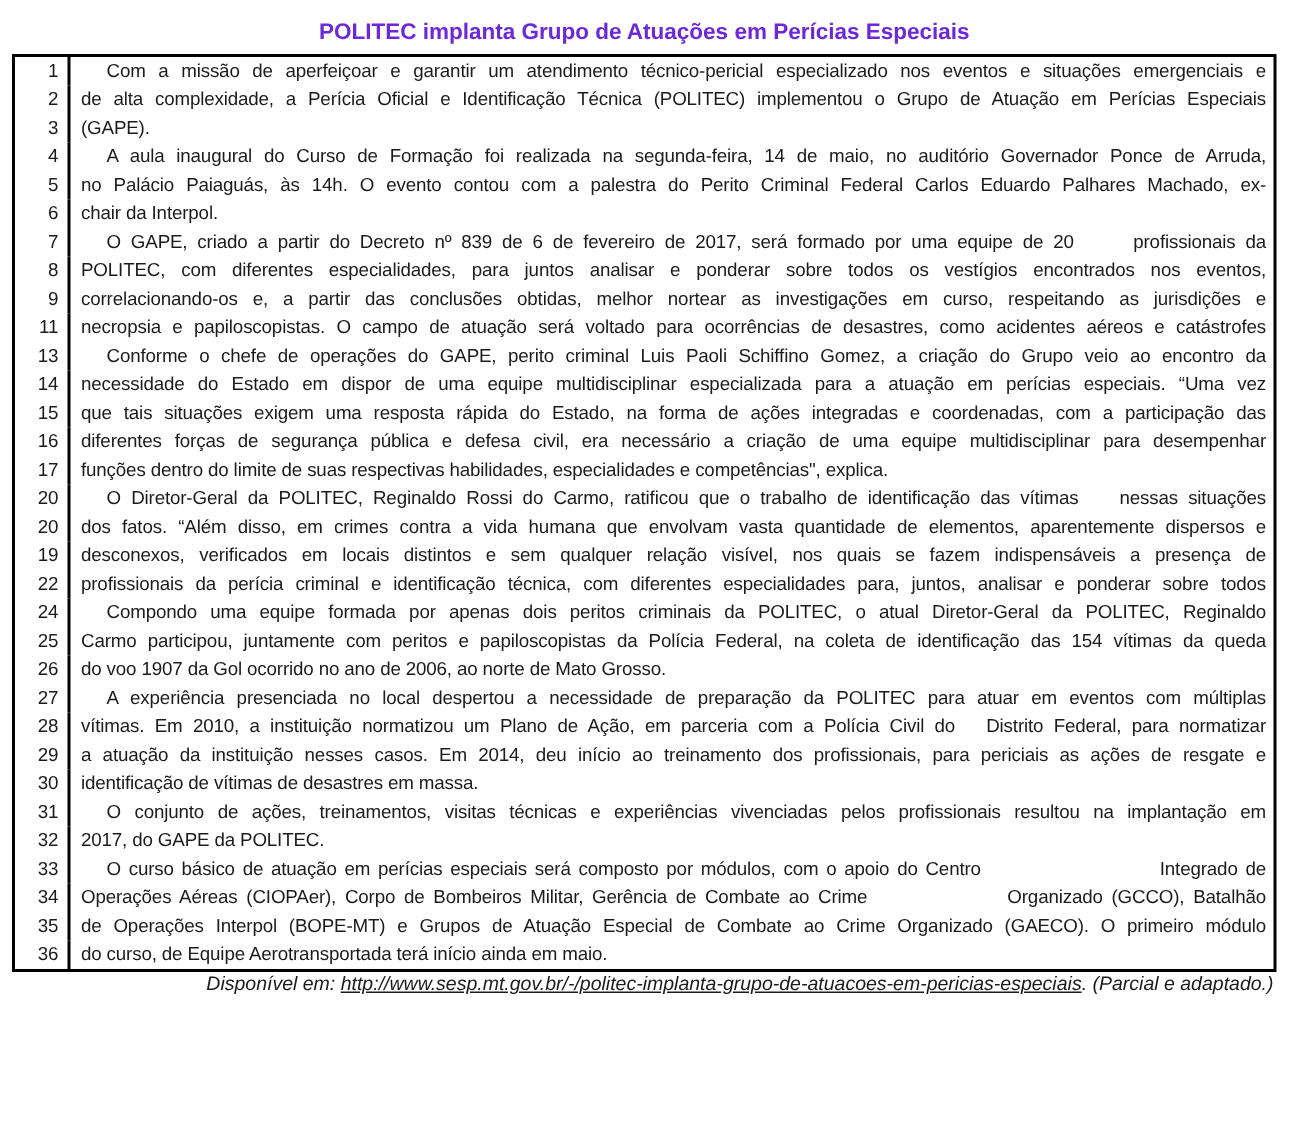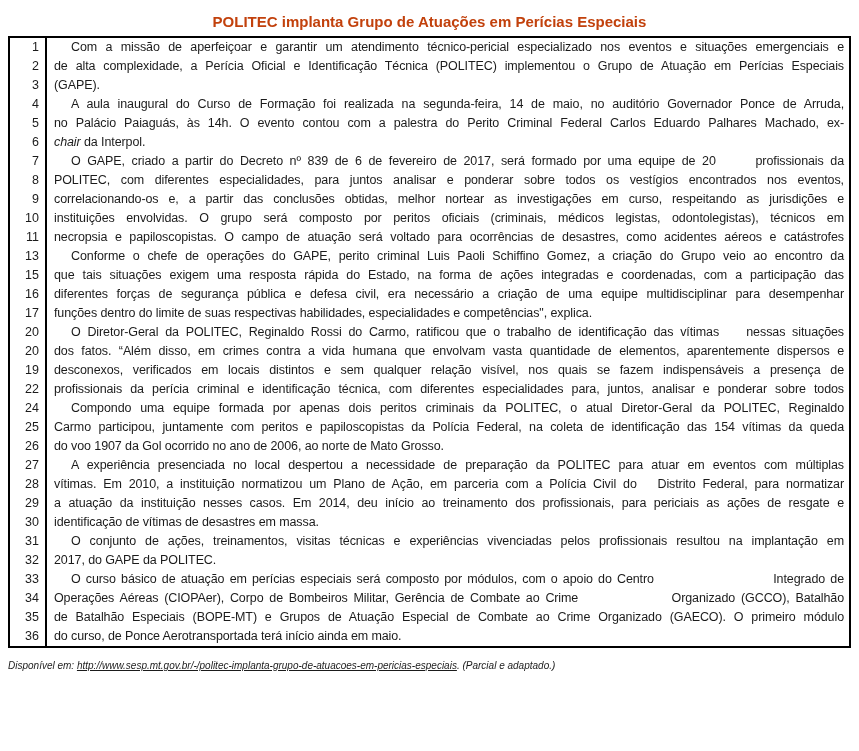--- a/index.html
+++ b/index.html
@@ -13,21 +13,21 @@
     color: #1b1b1b;
     overflow: hidden;
   }
   .page { width: 859px; height: 751px; }
   .title {
     font-size: 15px;
     font-weight: bold;
     text-align: center;
     margin: 0;
     padding: 13px 8px 6px 8px;
-    color: #c2410c;
+    color: #6d28d9;
   }
   .doc-table {
     margin: 0 8px;
     border: 2px solid #000;
     background: #fff;
   }
   .row {
     display: flex;
     line-height: 19px;
     min-height: 19px;
@@ -48,25 +48,25 @@
     padding: 0 5px 0 7px;
     white-space: nowrap;
     overflow: hidden;
   }
   .txt.justify {
     text-align: justify;
     text-align-last: justify;
     text-justify: inter-word;
   }
   .txt.indent { text-indent: 17px; }
-  .italic { font-style: italic; }
+  .italic { }
   .source {
-    margin: 12px 10px 0 8px;
-    text-align: left;
-    font-size: 10px;
+    margin: 0 10px 0 8px;
+    text-align: right;
+    font-size: 13px;
     font-style: italic;
     color: #1b1b1b;
   }
   .src-link {
     color: #1b1b1b;
     text-decoration: underline;
     cursor: pointer;
   }
 </style>
 </head>
@@ -106,32 +106,32 @@
         </div>
         <div class="row">
           <div class="num">8</div>
           <div class="txt justify">POLITEC, com diferentes especialidades, para juntos analisar e ponderar sobre todos os vestígios encontrados nos eventos,</div>
         </div>
         <div class="row">
           <div class="num">9</div>
           <div class="txt justify">correlacionando-os e, a partir das conclusões obtidas, melhor nortear as investigações em curso, respeitando as jurisdições e</div>
         </div>
         <div class="row">
-          <div class="num">10</div>
-          <div class="txt justify">instituições envolvidas. O grupo será composto por peritos oficiais (criminais, médicos legistas, odontolegistas), técnicos em</div>
-        </div>
-        <div class="row">
           <div class="num">11</div>
           <div class="txt justify">necropsia e papiloscopistas. O campo de atuação será voltado para ocorrências de desastres, como acidentes aéreos e catástrofes</div>
         </div>
         <div class="row">
           <div class="num">13</div>
           <div class="txt justify indent">Conforme o chefe de operações do GAPE, perito criminal Luis Paoli Schiffino Gomez, a criação do Grupo veio ao encontro da</div>
         </div>
         <div class="row">
+          <div class="num">14</div>
+          <div class="txt justify">necessidade do Estado em dispor de uma equipe multidisciplinar especializada para a atuação em perícias especiais. “Uma vez</div>
+        </div>
+        <div class="row">
           <div class="num">15</div>
           <div class="txt justify">que tais situações exigem uma resposta rápida do Estado, na forma de ações integradas e coordenadas, com a participação das</div>
         </div>
         <div class="row">
           <div class="num">16</div>
           <div class="txt justify">diferentes forças de segurança pública e defesa civil, era necessário a criação de uma equipe multidisciplinar para desempenhar</div>
         </div>
         <div class="row">
           <div class="num">17</div>
           <div class="txt">funções dentro do limite de suas respectivas habilidades, especialidades e competências", explica.</div>
@@ -191,22 +191,22 @@
         <div class="row">
           <div class="num">33</div>
           <div class="txt justify indent">O curso básico de atuação em perícias especiais será composto por módulos, com o apoio do Centro&nbsp;&nbsp;&nbsp;&nbsp;&nbsp;&nbsp;&nbsp;&nbsp;&nbsp;&nbsp;&nbsp;&nbsp;&nbsp;&nbsp;&nbsp;&nbsp;&nbsp;&nbsp;&nbsp;&nbsp;&nbsp;&nbsp;&nbsp;Integrado de</div>
         </div>
         <div class="row">
           <div class="num">34</div>
           <div class="txt justify">Operações Aéreas (CIOPAer), Corpo de Bombeiros Militar, Gerência de Combate ao Crime&nbsp;&nbsp;&nbsp;&nbsp;&nbsp;&nbsp;&nbsp;&nbsp;&nbsp;&nbsp;&nbsp;&nbsp;&nbsp;&nbsp;&nbsp;&nbsp;Organizado (GCCO), Batalhão</div>
         </div>
         <div class="row">
           <div class="num">35</div>
-          <div class="txt justify">de Batalhão Especiais (BOPE-MT) e Grupos de Atuação Especial de Combate ao Crime Organizado (GAECO). O primeiro módulo</div>
+          <div class="txt justify">de Operações Interpol (BOPE-MT) e Grupos de Atuação Especial de Combate ao Crime Organizado (GAECO). O primeiro módulo</div>
         </div>
         <div class="row">
           <div class="num">36</div>
-          <div class="txt">do curso, de Ponce Aerotransportada terá início ainda em maio.</div>
+          <div class="txt">do curso, de Equipe Aerotransportada terá início ainda em maio.</div>
         </div>
       </div>
   </div>
   <div class="source"><span>Disponível em: </span><a class="src-link">http://www.sesp.mt.gov.br/-/politec-implanta-grupo-de-atuacoes-em-pericias-especiais</a><span>. (Parcial e adaptado.)</span></div>
 </div>
 
 </body></html>

